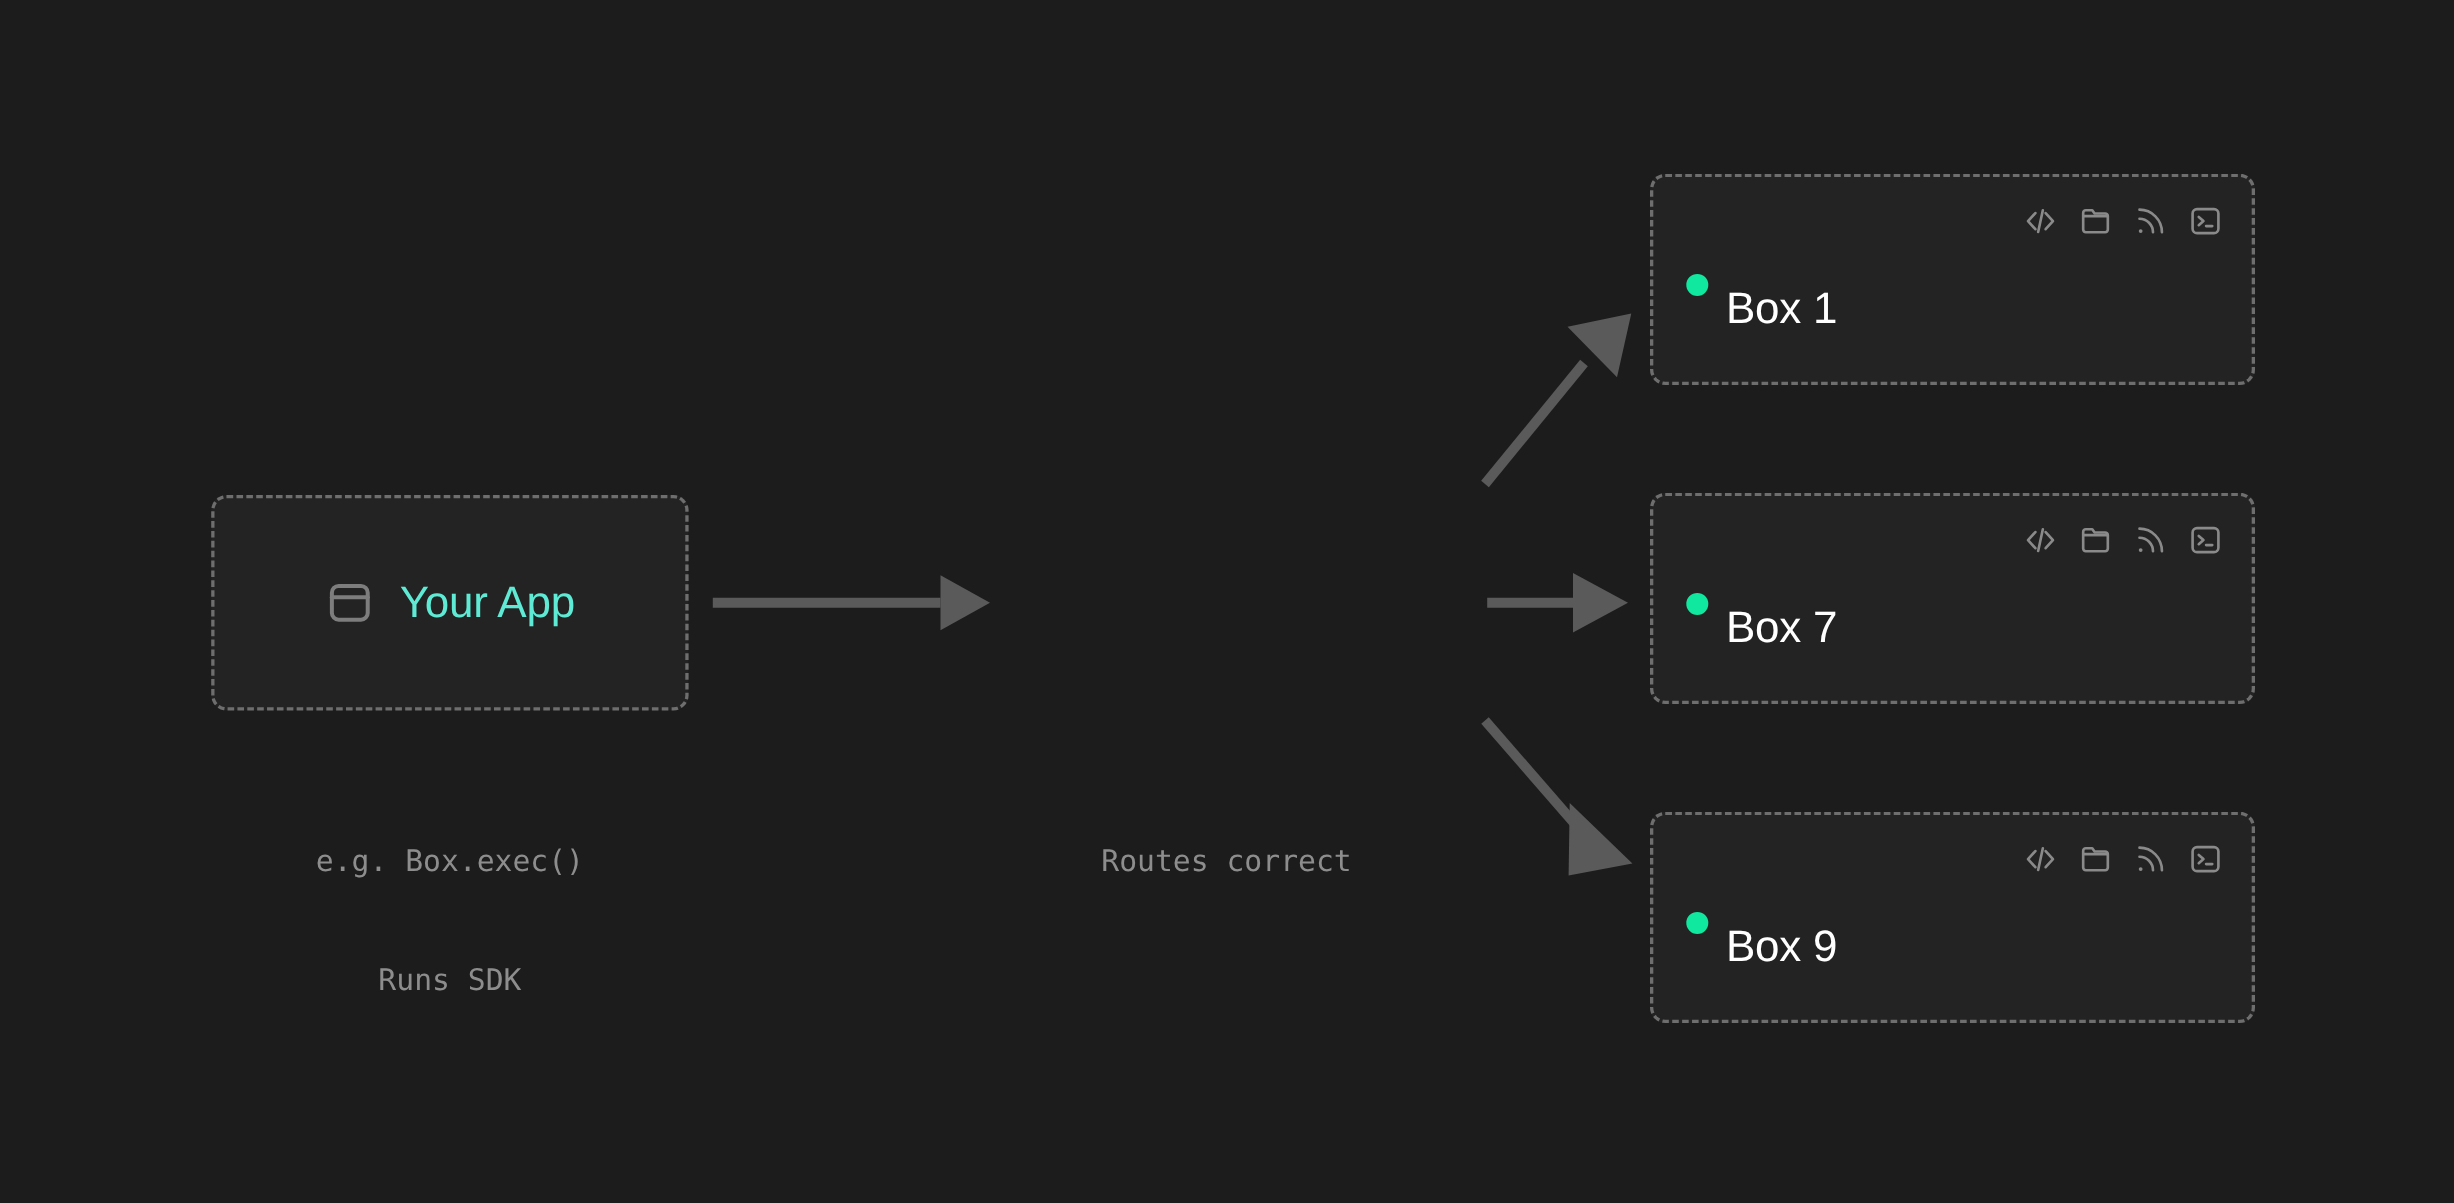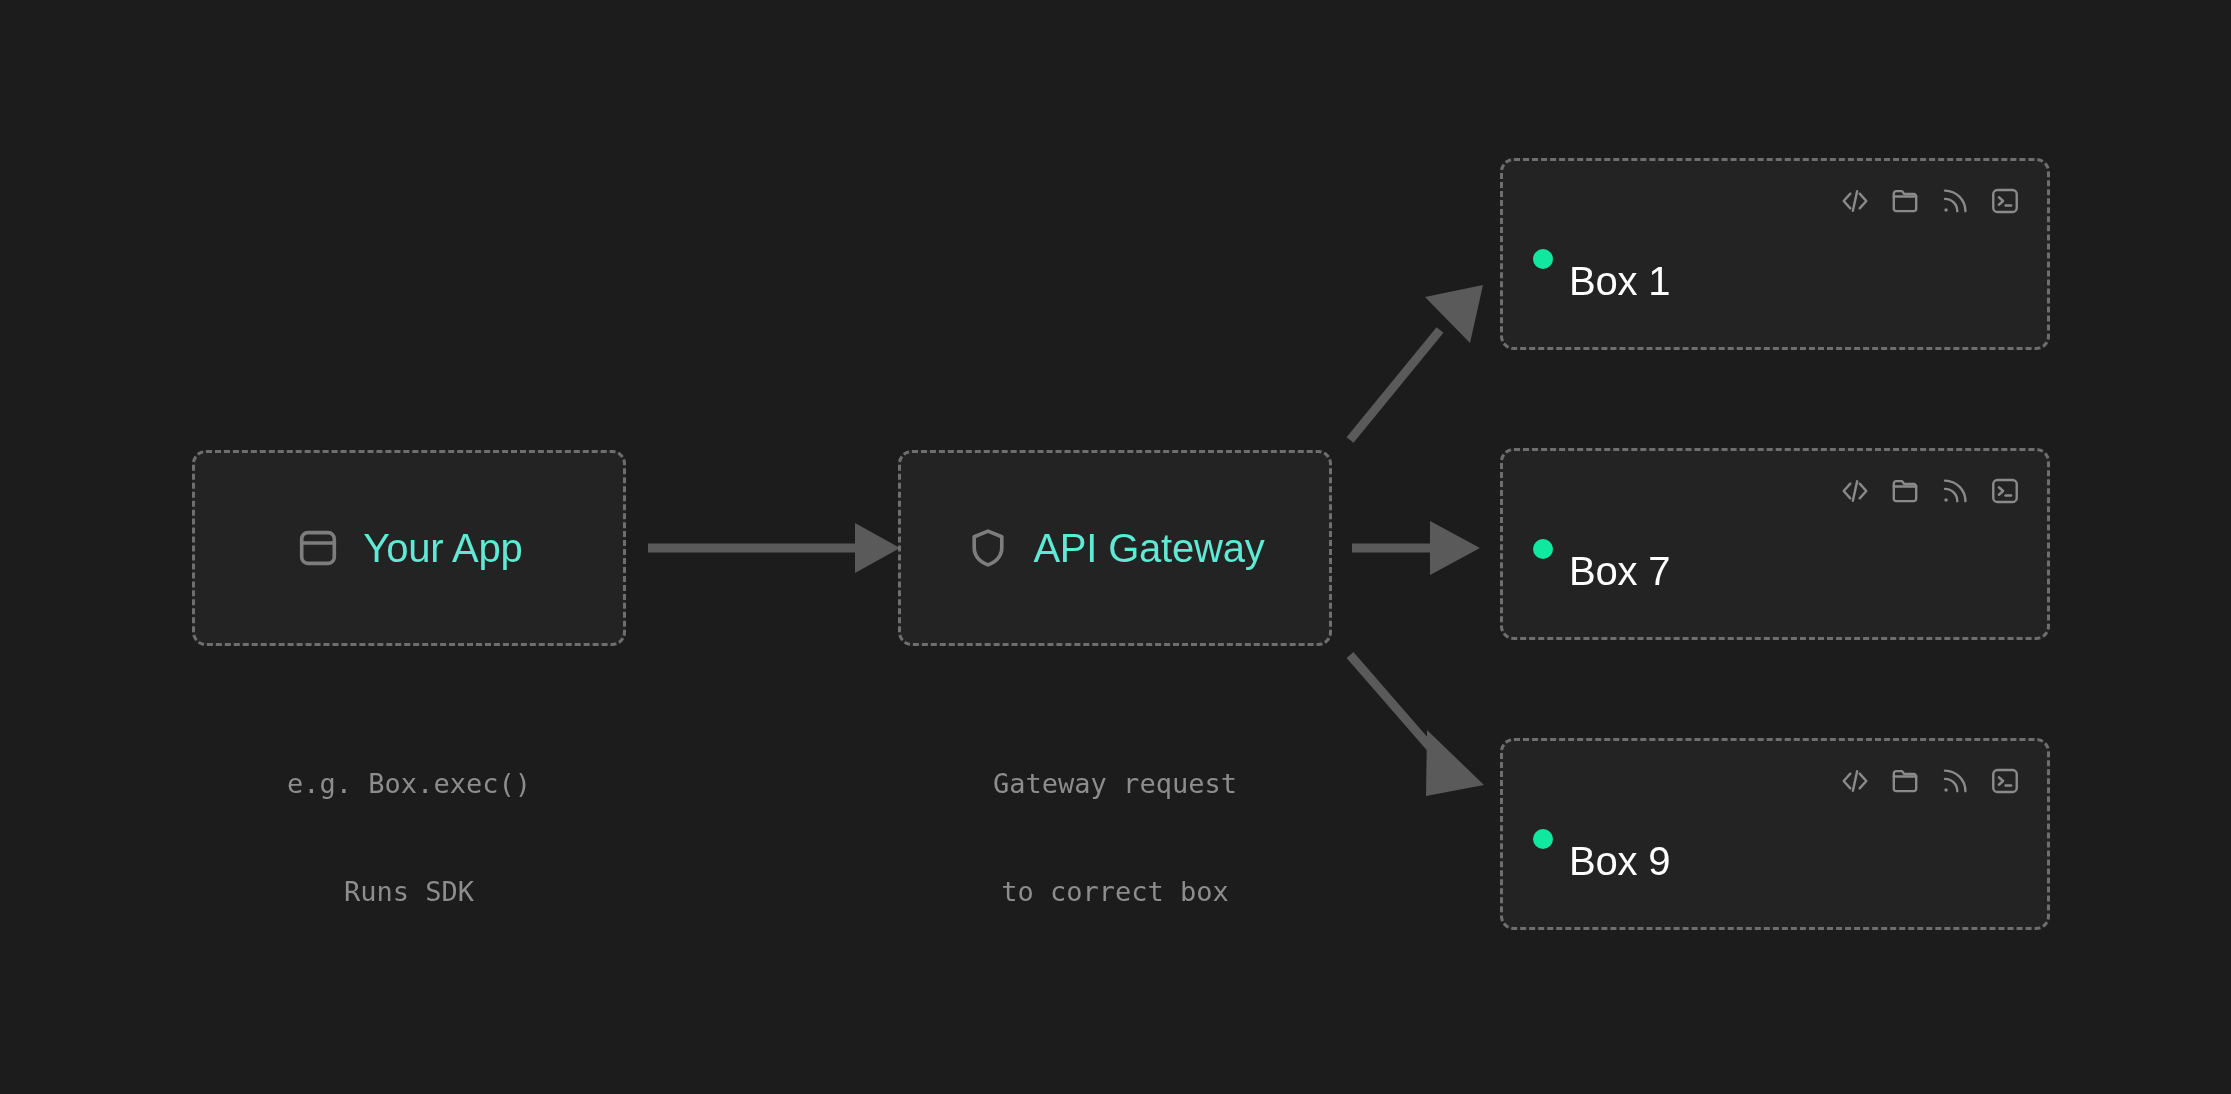--- a/index.html
+++ b/index.html
@@ -149,30 +149,23 @@
       <line x1="3.5" y1="9.4" x2="20.5" y2="9.4"></line>
     </svg>
     <span class="node-label">Your App</span>
   </div>
 
   <div class="caption" style="left:192px; top:694px; width:434px;">
     <div>e.g. Box.exec()</div>
     <div>Runs SDK</div>
   </div>
 
-  <div class="node stage-node" style="left:898px; top:450px; width:434px; height:196px;">
-    <svg class="node-icon" viewBox="0 0 24 24" fill="none" stroke="currentColor" stroke-width="1.9" stroke-linecap="round" stroke-linejoin="round">
-      <path d="M12 3.2 19.2 6.1v5.5c0 4.4-3.0 7.6-7.2 9.2-4.2-1.6-7.2-4.8-7.2-9.2V6.1Z"></path>
-    </svg>
-    <span class="node-label">API Gateway</span>
-  </div>
 
   <div class="caption" style="left:898px; top:694px; width:434px;">
-    <div>Gateway request</div>
-    <div>to correct box</div>
+    <div>Routes correct</div>
   </div>
 
   <div class="node box-card" style="left:1500px; top:158px; width:550px; height:192px;">
     <div class="box-icons">
       <svg class="bi" viewBox="0 0 24 24" fill="none" stroke="currentColor" stroke-width="1.8" stroke-linecap="round" stroke-linejoin="round">
         <polyline points="8.5,6.5 3.5,12 8.5,17.5"></polyline>
         <polyline points="15.5,6.5 20.5,12 15.5,17.5"></polyline>
         <line x1="13.6" y1="4.6" x2="10.4" y2="19.4"></line>
       </svg>
       <svg class="bi" viewBox="0 0 24 24" fill="none" stroke="currentColor" stroke-width="1.8" stroke-linecap="round" stroke-linejoin="round">

